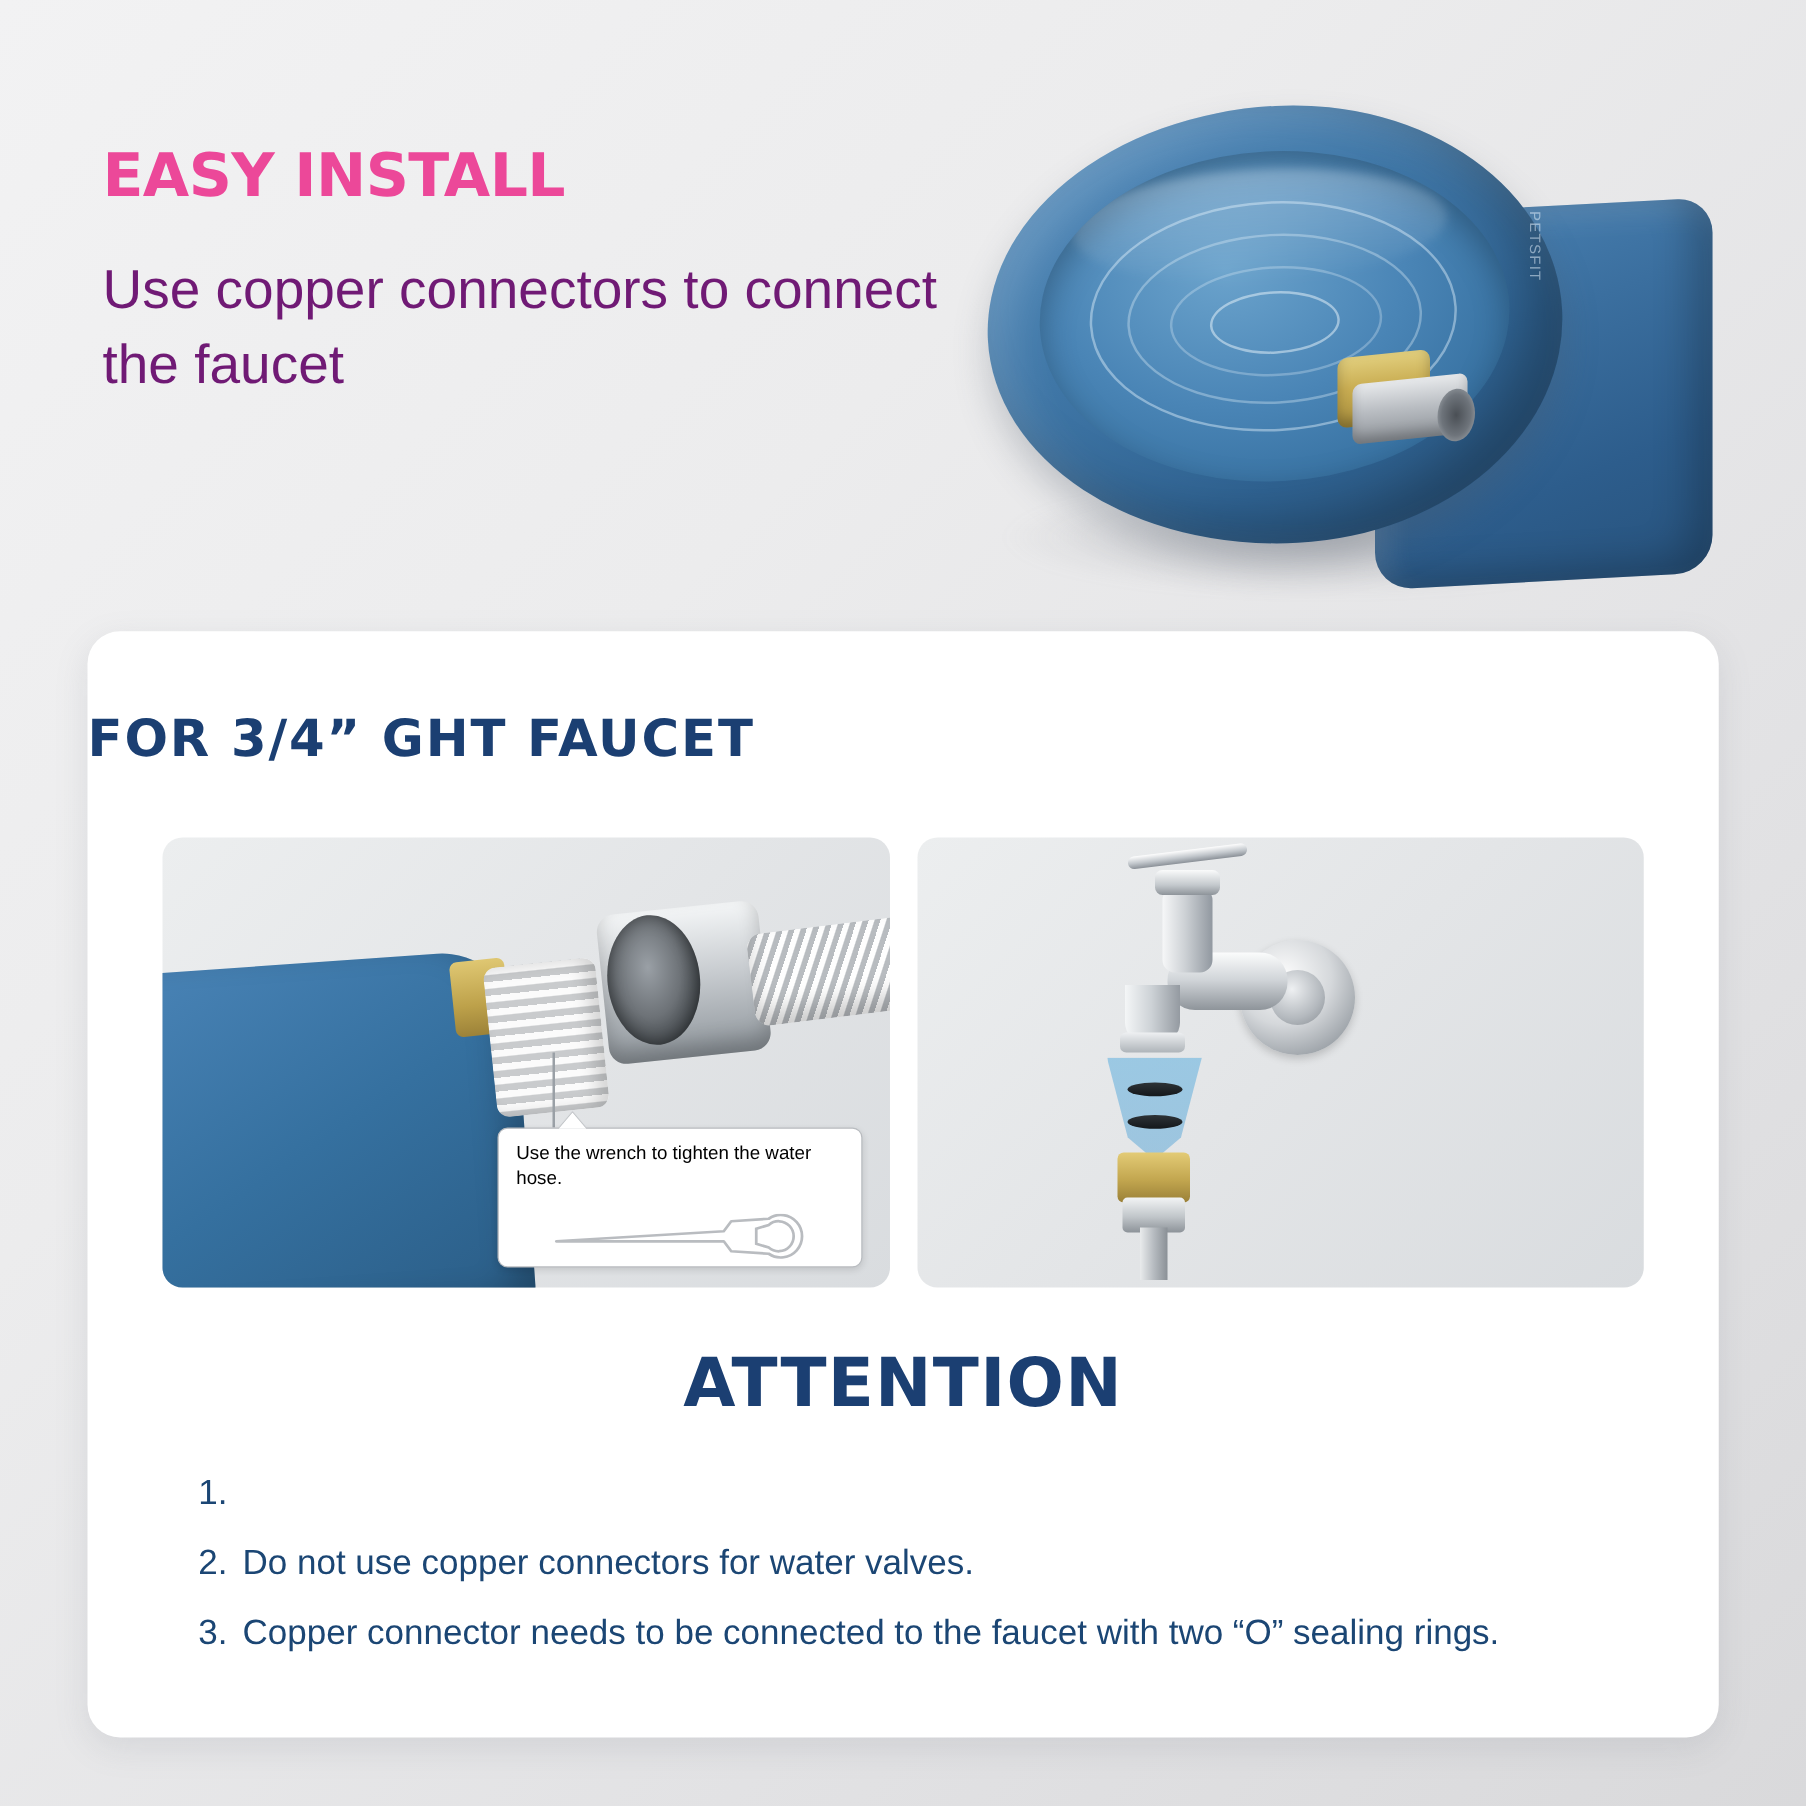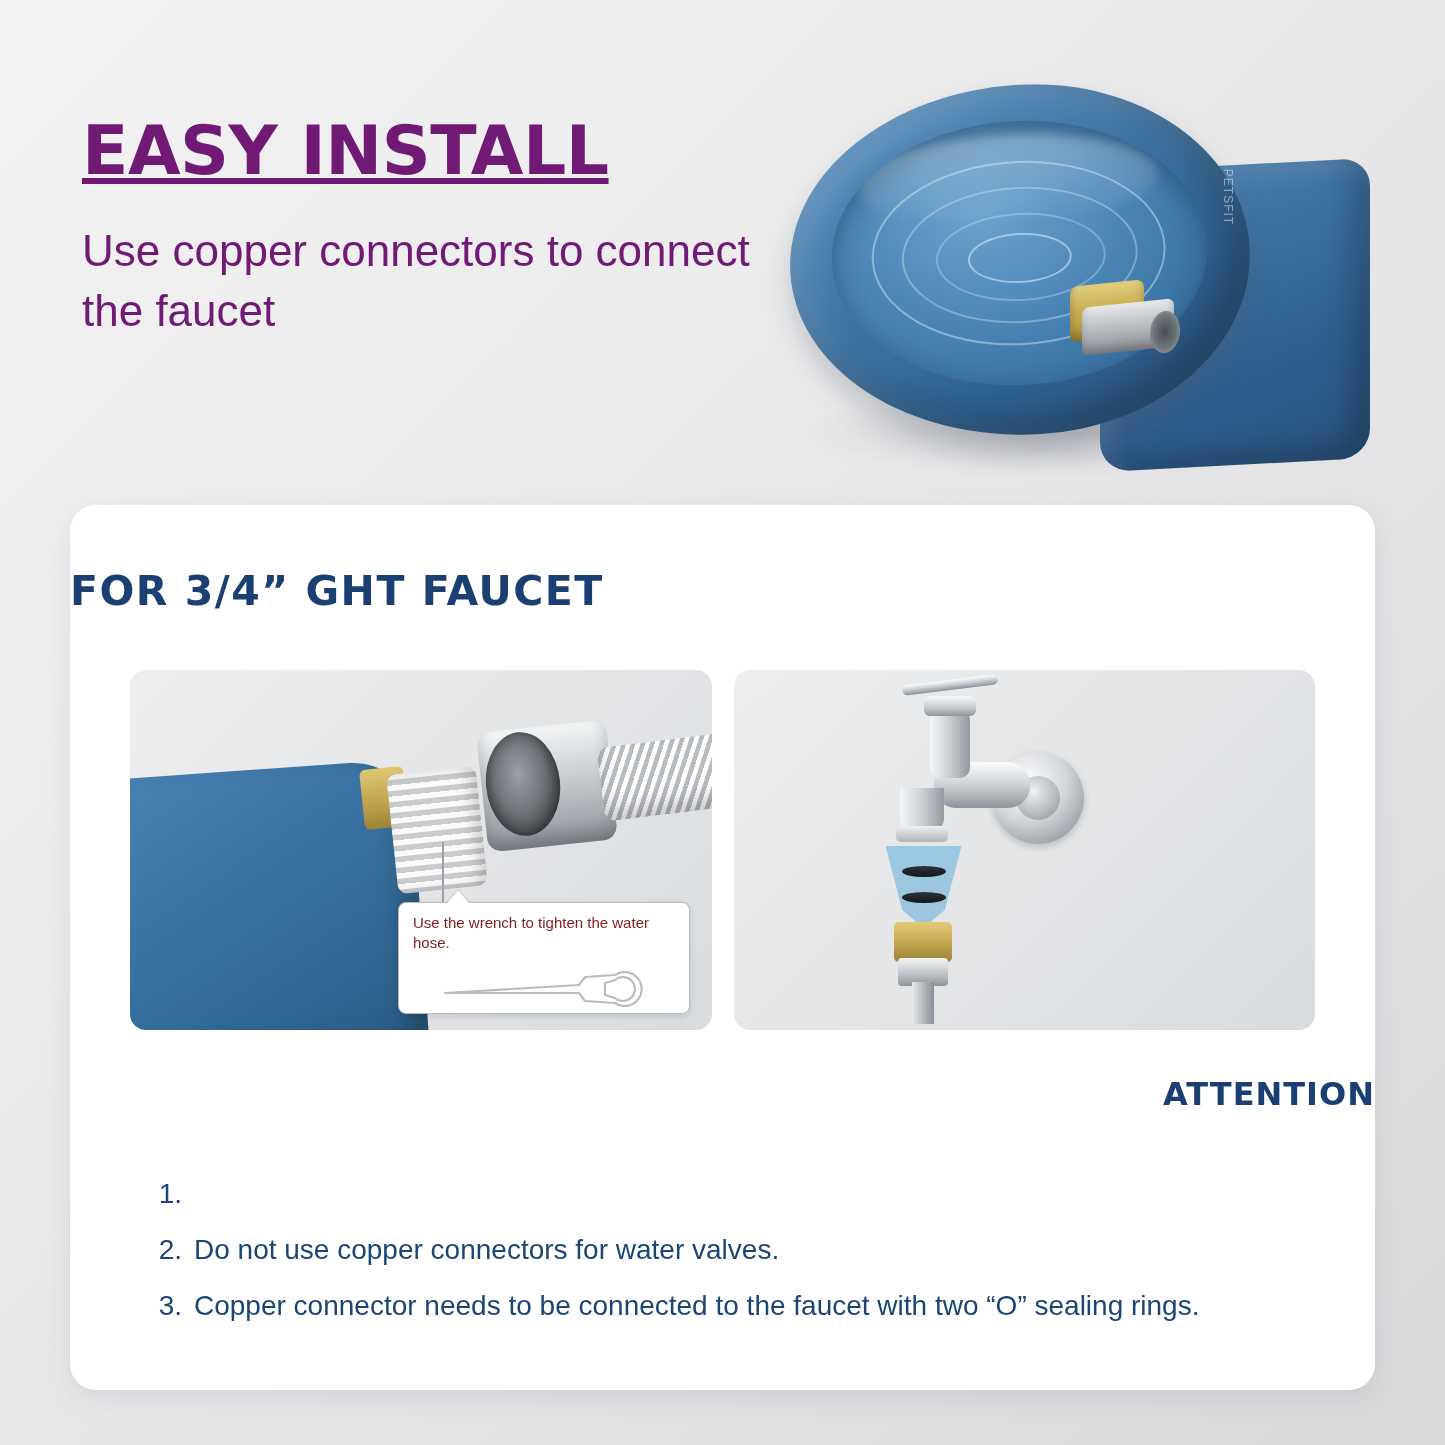--- a/index.html
+++ b/index.html
@@ -21,27 +21,26 @@
 
   
   .headline {
     position: absolute;
     left: 82px;
     top: 118px;
     width: 680px;
   }
   .headline h1 {
     margin: 0;
-    font-size: 68px;
+    font-size: 48px;
     line-height: 0.96;
     letter-spacing: -0.5px;
     font-weight: 800;
-    color: #701a75;
+    color: #ec4899;
     font-family: "DejaVu Sans", sans-serif;
-    text-decoration: underline;
   }
   .headline h2 {
     margin: 38px 0 0 0;
     font-size: 44px;
     line-height: 1.36;
     font-weight: 400;
     color: #701a75;
     font-family: "Liberation Sans", sans-serif;
   }
 
@@ -280,21 +279,21 @@
     border-radius: 8px;
     box-shadow: 0 2px 6px rgba(0,0,0,0.12);
   }
   .callout-text {
     position: absolute;
     left: 14px;
     top: 10px;
     width: 264px;
     font-size: 15px;
     line-height: 1.35;
-    color: #7f1d1d;
+    color: #000000;
     font-family: "Liberation Sans", sans-serif;
   }
   .callout-tail {
     position: absolute;
     left: 48px;
     top: -13px;
     width: 0; height: 0;
     border-left: 11px solid transparent;
     border-right: 11px solid transparent;
     border-bottom: 13px solid #ffffff;
@@ -436,22 +435,22 @@
     height: 42px;
     background: linear-gradient(90deg, #e9ebec 0%, #b6bbc0 50%, #8a9096 100%);
   }
 
   
   .attention-title {
     position: absolute;
     top: 570px;
     left: 0;
     width: 100%;
-    text-align: right;
-    font-size: 32px;
+    text-align: center;
+    font-size: 54px;
     font-weight: 800;
     letter-spacing: 1px;
     color: #1b3f72;
     font-family: "DejaVu Sans", sans-serif;
   }
   .notes {
     position: absolute;
     top: 668px;
     left: 78px;
     width: 1160px;

